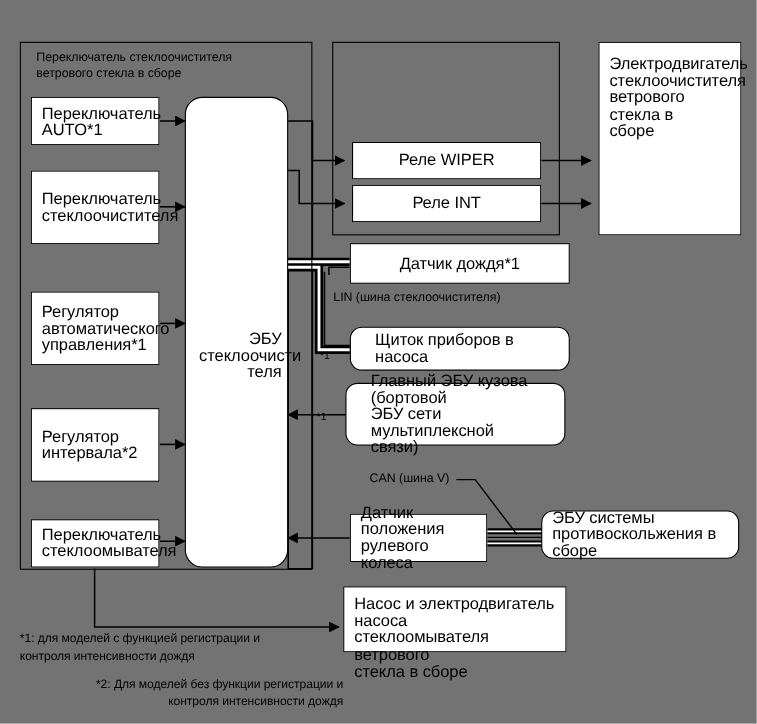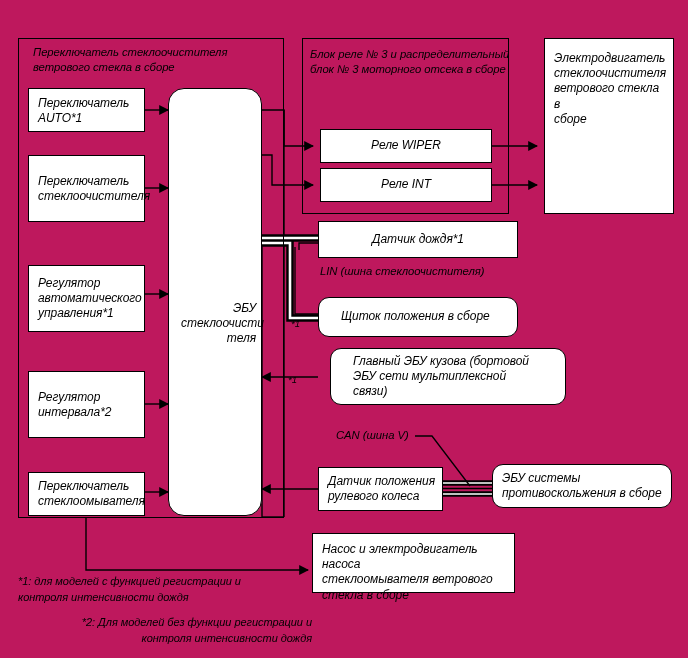--- a/index.html
+++ b/index.html
@@ -4,37 +4,36 @@
 <style>
   html, body {
     margin: 0;
     padding: 0;
     background: #ffffff;
   }
   #page {
     position: relative;
     width: 688px;
     height: 658px;
-    background: #be185d;
+    background: #737373;
     font-family: "Liberation Sans", "DejaVu Sans", sans-serif;
     overflow: hidden;
-    font-style: italic;
   }
   #wires {
     position: absolute;
     left: 0; top: 0;
     width: 688px; height: 658px;
     pointer-events: none;
   }
   .box {
     position: absolute;
     box-sizing: border-box;
     border: 1.4px solid #000;
     background: #ffffff;
-    font-size: 12px;
+    font-size: 15px;
     line-height: 15.2px;
     color: #000;
     letter-spacing: -0.05px;
   }
   .box.round {
     border-radius: 11px;
   }
   .box.round-lg {
     border-radius: 16px;
   }
@@ -136,22 +135,20 @@
 
       <path d="M 415 436 L 432 436 L 470 486" stroke="#000" stroke-width="1.3"></path>
     </g>
   </svg>
 
   <div class="group-box" style="left:18px; top:38px; width:266px; height:480px;"></div>
   <div class="lbl" style="left:33px; top:45px; width:236px;">Переключатель стеклоочистителя
 ветрового стекла в сборе</div>
 
   <div class="group-box" style="left:302px; top:38px; width:207px; height:176px;"></div>
-  <div class="lbl" style="left:310px; top:47px; width:200px;">Блок реле № 3 и распределительный
-блок № 3 моторного отсека в сборе</div>
 
   <div class="box" style="left:28px; top:88px; width:117px; height:44px;">
     <span class="txt">Переключатель
 AUTO*1</span>
   </div>
 
   <div class="box vmid" style="left:28px; top:155px; width:117px; height:67px;">
     <span class="txt">Переключатель
 стеклоочистителя</span>
   </div>
@@ -191,24 +188,24 @@
 стеклоочистителя
 ветрового стекла в
 сборе</span>
   </div>
 
   <div class="box center vmid" style="left:318px; top:221px; width:200px; height:37px;">
     <span class="txt">Датчик дождя*1</span>
   </div>
 
   <div class="box round vmid" style="left:318px; top:297px; width:200px; height:40px;">
-    <span class="txt" style="left:22px;">Щиток положения в сборе</span>
-  </div>
-
-  <div class="box round vmid" style="left:330px; top:348px; width:236px; height:57px;padding-left:48px;">
+    <span class="txt" style="left:22px;">Щиток приборов в насоса</span>
+  </div>
+
+  <div class="box round vmid" style="left:314px; top:348px; width:200px; height:57px;padding-left:48px;">
     <span class="txt" style="left:22px;">Главный ЭБУ кузова (бортовой
 ЭБУ сети мультиплексной
 связи)</span>
   </div>
 
   <div class="box vmid" style="left:318px; top:467px; width:125px; height:44px;">
     <span class="txt">Датчик положения
 рулевого колеса</span>
   </div>
 
@@ -216,21 +213,21 @@
     <span class="txt" style="top:8px;">Насос и электродвигатель насоса
 стеклоомывателя ветрового
 стекла в сборе</span>
   </div>
 
   <div class="box round vmid" style="left:492px; top:464px; width:180px; height:44px;">
     <span class="txt">ЭБУ системы
 противоскольжения в сборе</span>
   </div>
 
-  <div class="lbl" style="left:303px; top:264px;margin-left:17px;">LIN (шина стеклоочистителя)</div>
+  <div class="lbl" style="left:303px; top:264px;">LIN (шина стеклоочистителя)</div>
 
   <div class="lbl" style="left:336px; top:428px;">CAN (шина V)</div>
 
   <div class="lbl small" style="left:291px; top:318px;">*1</div>
 
   <div class="lbl small" style="left:288px; top:374px;">*1</div>
 
   <div class="note" style="left:18px; top:573px; width:280px;">*1: для моделей с функцией регистрации и
 контроля интенсивности дождя</div>
 

